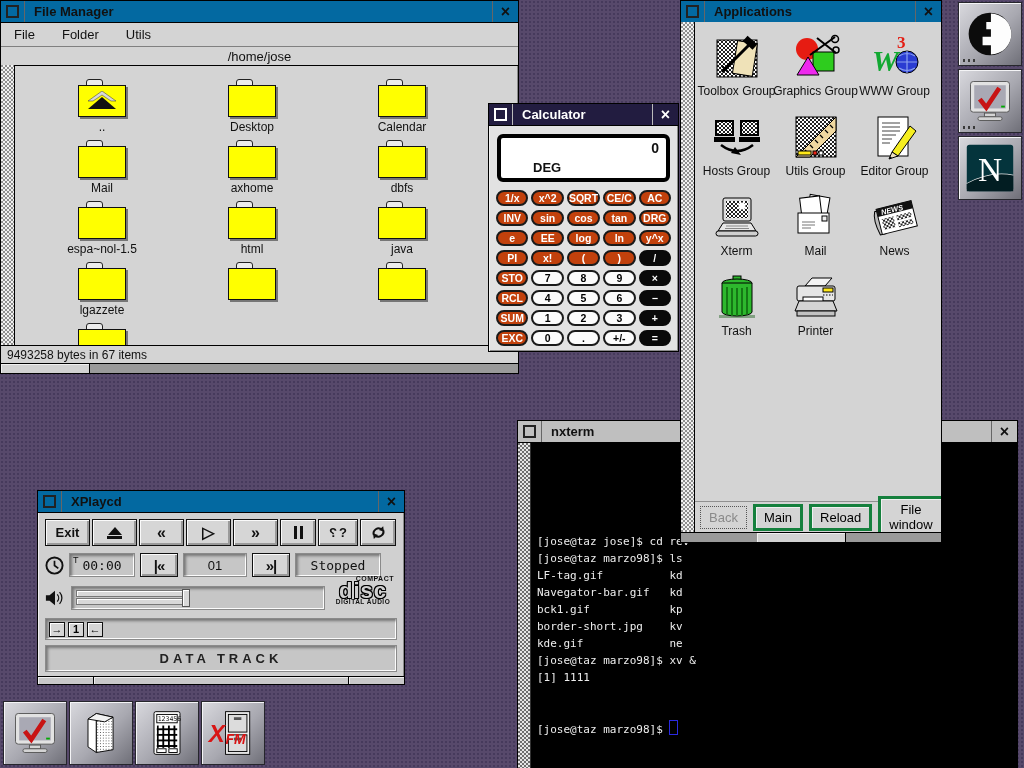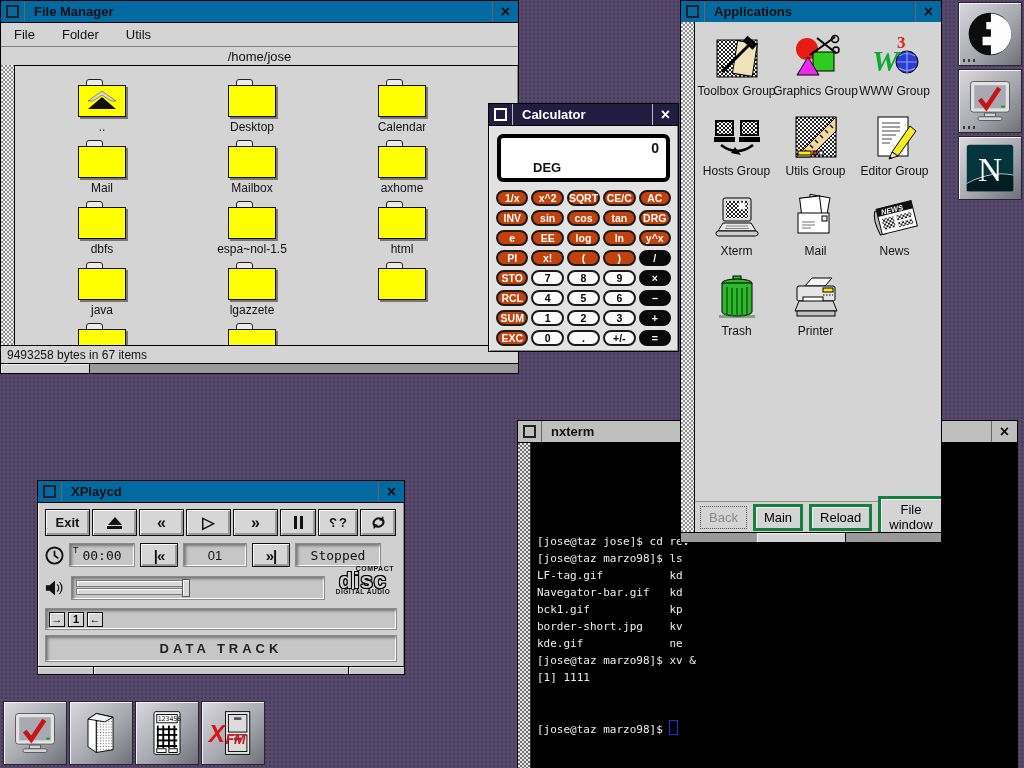--- a/index.html
+++ b/index.html
@@ -89,21 +89,21 @@
   #term{left:517px;top:420px;width:499px;height:348px;z-index:4;background:#000}
   #term .titlebar{background:#bfbfbf}
   .term-body{position:absolute;top:22px;left:0;right:0;bottom:0;background:#000;display:flex}
   .term-scroll{width:12px;border-right:1px solid #333;
     background:repeating-conic-gradient(#e6e6e6 0% 25%,#6f6f6f 0% 50%);background-size:4px 4px}
   .term-text{padding:5px 0 0 6px;font-family:"DejaVu Sans Mono",monospace;font-size:11px;
     line-height:17px;color:#ededed;white-space:pre}
   .cursor{display:inline-block;width:7px;height:13px;border:1px solid #2a2ae0;vertical-align:-2px}
 
   
-  #cd{left:37px;top:480px;width:366px;height:193px;z-index:2;background:#d0d0d0}
+  #cd{left:37px;top:490px;width:366px;height:193px;z-index:2;background:#d0d0d0}
   .cd-body{position:absolute;top:22px;left:0;right:0;bottom:7px;padding:6px 7px 0 7px}
   .cd-row1{display:flex;gap:2px;height:27px}
   .cdbtn{background:#d6d6d6;border:1px solid #111;
     box-shadow:inset 1px 1px 0 #fafafa,inset -2px -2px 0 #9a9a9a;
     display:flex;align-items:center;justify-content:center;gap:2px;
     font-weight:bold;font-size:13px;color:#111;font-family:inherit;padding:0}
   .glyph-lg{font-size:16px;line-height:1}
   .mirror{display:inline-block;transform:scaleX(-1)}
   .ej{display:flex;flex-direction:column;align-items:center;gap:1px}
   .ej .tri{width:0;height:0;border-left:7px solid transparent;border-right:7px solid transparent;
@@ -229,28 +229,20 @@
 
           <div class="fm-item">
             <div class="folder">
               <div class="ftab"></div>
               <div class="fbody"></div>
 
             </div>
             <div class="fm-label">Mail</div>
           </div>
 
-          <div class="fm-item">
-            <div class="folder">
-              <div class="ftab"></div>
-              <div class="fbody"></div>
-
-            </div>
-            <div class="fm-label">Mailbox</div>
-          </div>
 
           <div class="fm-item">
             <div class="folder">
               <div class="ftab"></div>
               <div class="fbody"></div>
 
             </div>
             <div class="fm-label">axhome</div>
           </div>
 

